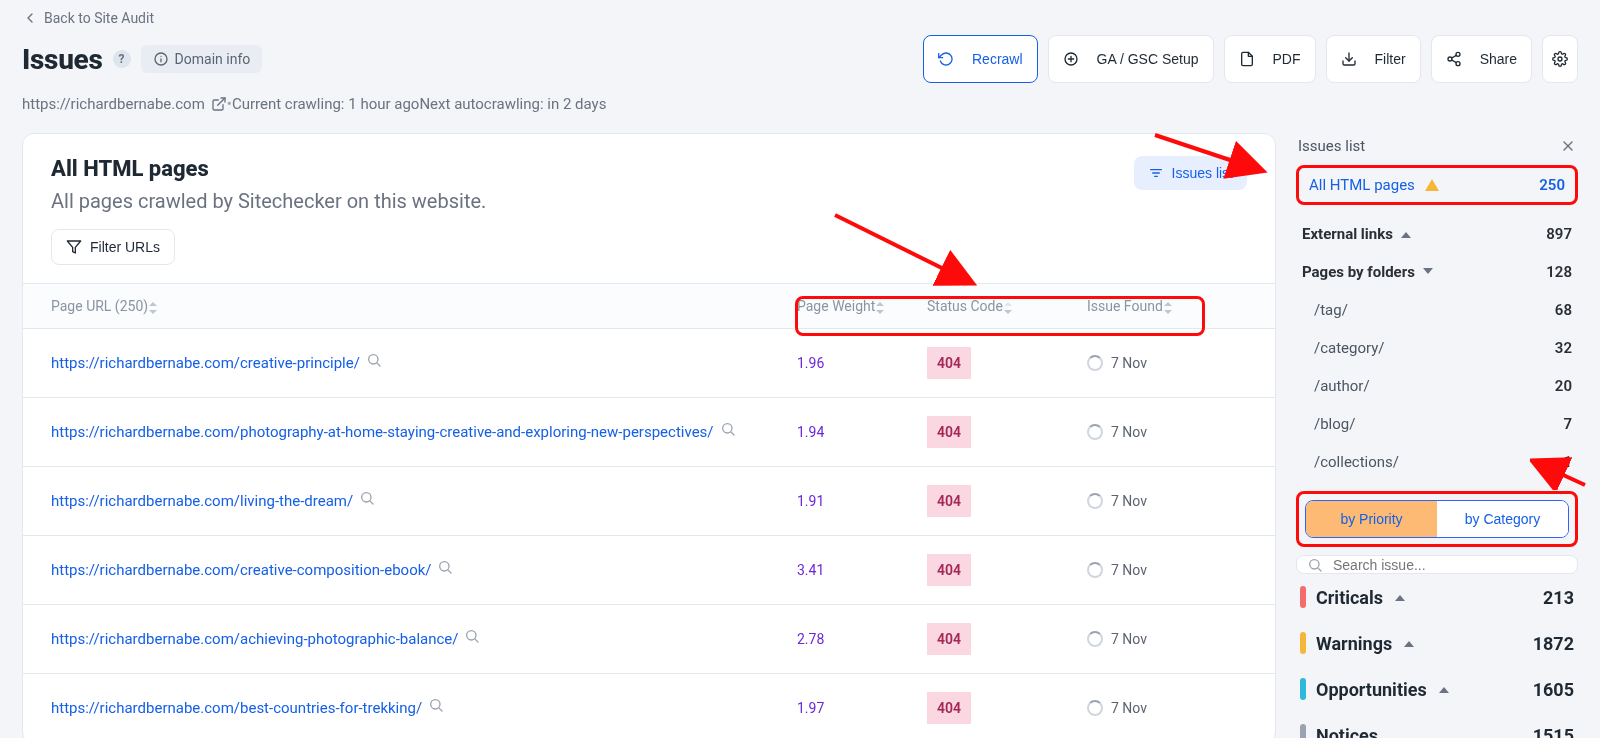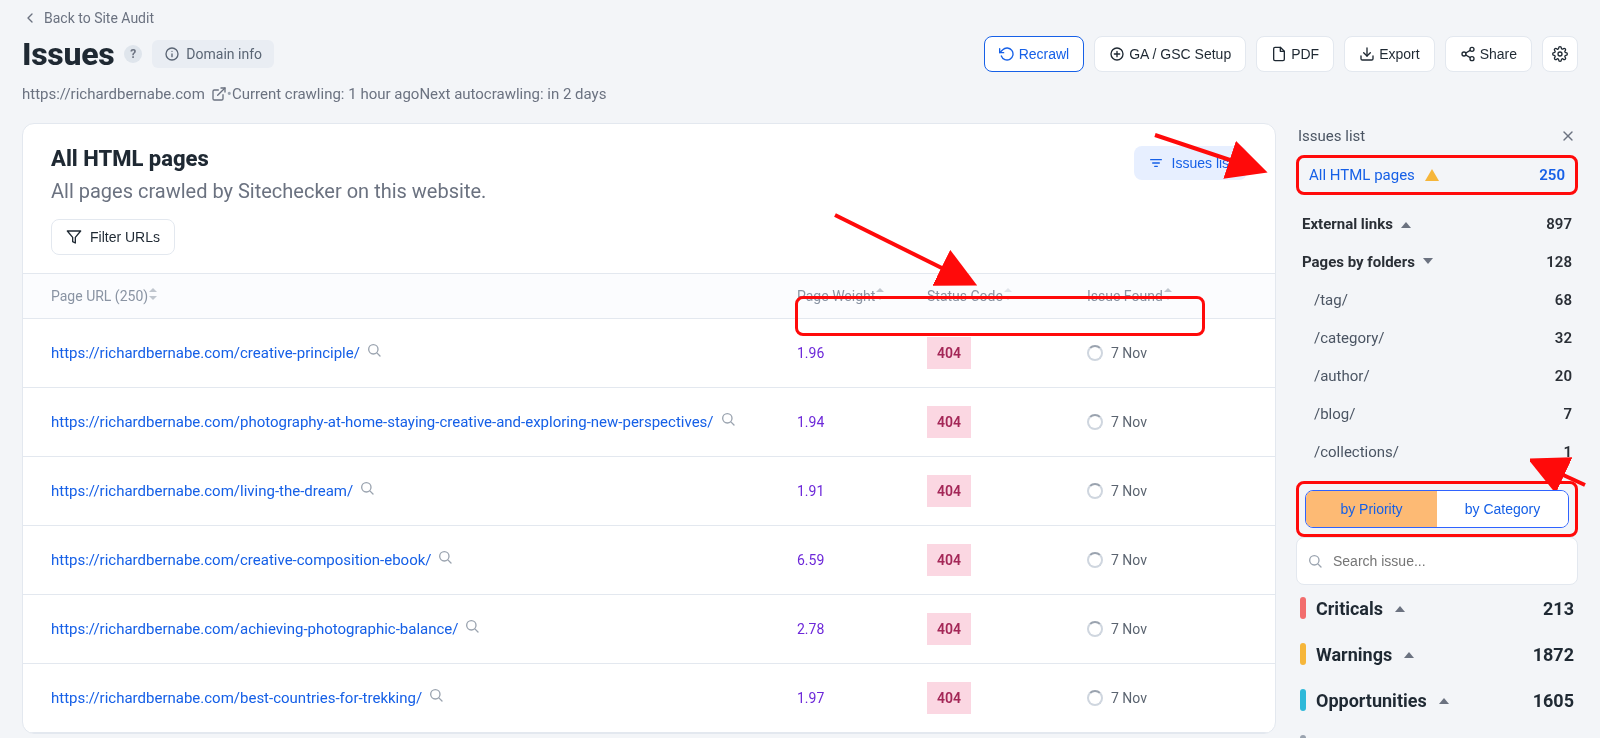--- a/index.html
+++ b/index.html
@@ -27,34 +27,34 @@
     font-size: 14px;
     width: 1600px;
     height: 738px;
     overflow: hidden;
     position: relative;
   }
   .page { padding: 10px 22px 0 22px; }
   .back { color: var(--muted); font-size: 14px; display:inline-flex; align-items:center; gap:6px; cursor:pointer; }
   .top-row { display:flex; align-items:center; justify-content:space-between; margin-top:6px; }
   .title-wrap { display:flex; align-items:center; gap:10px; }
-  h1 { font-size: 32px; font-weight: 800; margin:0; letter-spacing:-0.3px; }
+  h1 { font-size: 28px; font-weight: 800; margin:0; letter-spacing:-0.3px; }
   .info-icn {
     width:18px;height:18px;border-radius:50%;background:#dfe5ec;color:#6b7280;
     display:inline-flex;align-items:center;justify-content:center;font-size:12px;font-weight:700;
   }
   .pill {
     background:#e9edf3;color:#5a6574;border-radius:6px;padding:6px 12px;
     display:inline-flex;align-items:center;gap:6px;font-size:14px;
   }
   .btns { display:flex; align-items:center; gap:10px; }
   .btn {
     border:1px solid var(--border); background:#fff; color:#1f2933;
-    border-radius:8px; height:36px; padding:0 14px; display:inline-flex;
-    align-items:center; gap:4px; font-size:14px; cursor:pointer;
+    border-radius:8px; height:48px; padding:0 14px; display:inline-flex;
+    align-items:center; gap:18px; font-size:14px; cursor:pointer;
   }
   .btn.primary { border-color: var(--blue); color: var(--blue); background:#fff; }
   .icn { width:16px; height:16px; display:inline-flex; align-items:center; justify-content:center; }
   .icn svg { width:16px; height:16px; stroke:currentColor; fill:none; stroke-width:2; stroke-linecap:round; stroke-linejoin:round; }
   .icon-btn { width:36px; padding:0; justify-content:center; }
   .meta-row { display:flex; align-items:center; color:var(--muted); margin-top:12px; font-size:15px; }
   .meta-row .dot::before { content:"•"; color:#9aa3af; }
   .ext { display:inline-flex; align-items:center; gap:6px; }
   .content { display:flex; gap:20px; margin-top:20px; align-items:flex-start; }
   .main-card {
@@ -68,21 +68,21 @@
     background:var(--blue-light); color:var(--blue); border:none; border-radius:8px;
     height:34px; padding:0 14px; display:inline-flex; align-items:center; gap:8px; font-size:14px; cursor:pointer;
   }
   .toolbar { display:flex; gap:12px; padding:0 28px 18px 28px; }
   .tbtn { border:1px solid var(--border); background:#fff; color:#1f2933; border-radius:8px; height:36px; padding:0 14px; display:inline-flex; align-items:center; gap:8px; font-size:14px; cursor:pointer; }
   .table-head {
     display:grid; grid-template-columns: 1fr 130px 160px 160px;
     padding:14px 28px; color:var(--muted2); font-size:14px; border-top:1px solid var(--border); border-bottom:1px solid var(--border);
     background:#fbfcfe;
   }
-  .th { display:inline-flex; align-items:flex-start; cursor:pointer; }
+  .th { display:inline-flex; align-items:flex-end; cursor:pointer; }
   .sort { width:10px; height:12px; position:relative; opacity:.6; }
   .sort::before, .sort::after {
     content:""; position:absolute; left:0; right:0; margin:auto; width:0; height:0; border-left:4px solid transparent; border-right:4px solid transparent;
   }
   .sort::before { top:0; border-bottom:4px solid #9aa3af; }
   .sort::after { bottom:0; border-top:4px solid #9aa3af; }
   .sort.down::before { border-bottom-color:#cfd6df; }
   .row {
     display:grid; grid-template-columns: 1fr 130px 160px 160px;
     padding:18px 28px; border-bottom:1px solid var(--border); align-items:center;
@@ -122,22 +122,22 @@
   }
   .seg {
     display:flex; border:1px solid #2f63ff; border-radius:8px; overflow:hidden;
   }
   .seg button {
     flex:1; border:none; background:#fff; color:var(--blue);
     height:36px; font-size:14px; cursor:pointer;
   }
   .seg button.active { background:#fdba74; }
   .search {
-    margin-top:0; display:flex; align-items:center; gap:8px;
-    border:1px solid var(--border); background:#fff; border-radius:8px; height:48px; padding:0 10px;
+    margin-top:8px; display:flex; align-items:center; gap:8px;
+    border:1px solid var(--border); background:#fff; border-radius:8px; height:19px; padding:0 10px;
   }
   .search input { border:none; outline:none; flex:1; font-size:14px; color:#333; background:transparent; }
   .sev {
     display:flex; align-items:center; justify-content:space-between;
     padding:12px 4px; font-size:18px;
   }
   .sev .lbl { display:inline-flex; align-items:center; gap:10px; font-weight:700; }
   .sev .bar { width:6px; height:22px; border-radius:3px; }
   .sev .count { font-weight:700; }
   
@@ -204,21 +204,21 @@
         <span>PDF</span>
       </button>
       <button class="btn">
         <span class="icn">
             <svg viewBox="0 0 24 24">
               <path d="M21 15v4a2 2 0 0 1-2 2H5a2 2 0 0 1-2-2v-4"></path>
               <polyline points="7 10 12 15 17 10"></polyline>
               <line x1="12" y1="15" x2="12" y2="3"></line>
             </svg>
           </span>
-        <span>Export</span>
+        <span>Filter</span>
       </button>
       <button class="btn">
         <span class="icn">
             <svg viewBox="0 0 24 24">
               <circle cx="18" cy="5" r="3"></circle>
               <circle cx="6" cy="12" r="3"></circle>
               <circle cx="18" cy="19" r="3"></circle>
               <line x1="8.59" y1="13.51" x2="15.42" y2="17.49"></line>
               <line x1="15.41" y1="6.51" x2="8.59" y2="10.49"></line>
             </svg>
@@ -344,21 +344,21 @@
               <span>7 Nov</span>
             </div>
           </div>
           <div class="row">
             <div class="url"><a>https://richardbernabe.com/creative-composition-ebook/</a><span class="mag icn">
                 <svg viewBox="0 0 24 24">
                   <circle cx="11" cy="11" r="7"></circle>
                   <line x1="21" y1="21" x2="16.65" y2="16.65"></line>
                 </svg>
               </span></div>
-            <div class="pw">6.59</div>
+            <div class="pw">3.41</div>
             <div><span class="badge">404</span></div>
             <div class="issue">
               <span class="ring"></span>
               <span>7 Nov</span>
             </div>
           </div>
           <div class="row">
             <div class="url"><a>https://richardbernabe.com/achieving-photographic-balance/</a><span class="mag icn">
                 <svg viewBox="0 0 24 24">
                   <circle cx="11" cy="11" r="7"></circle>

